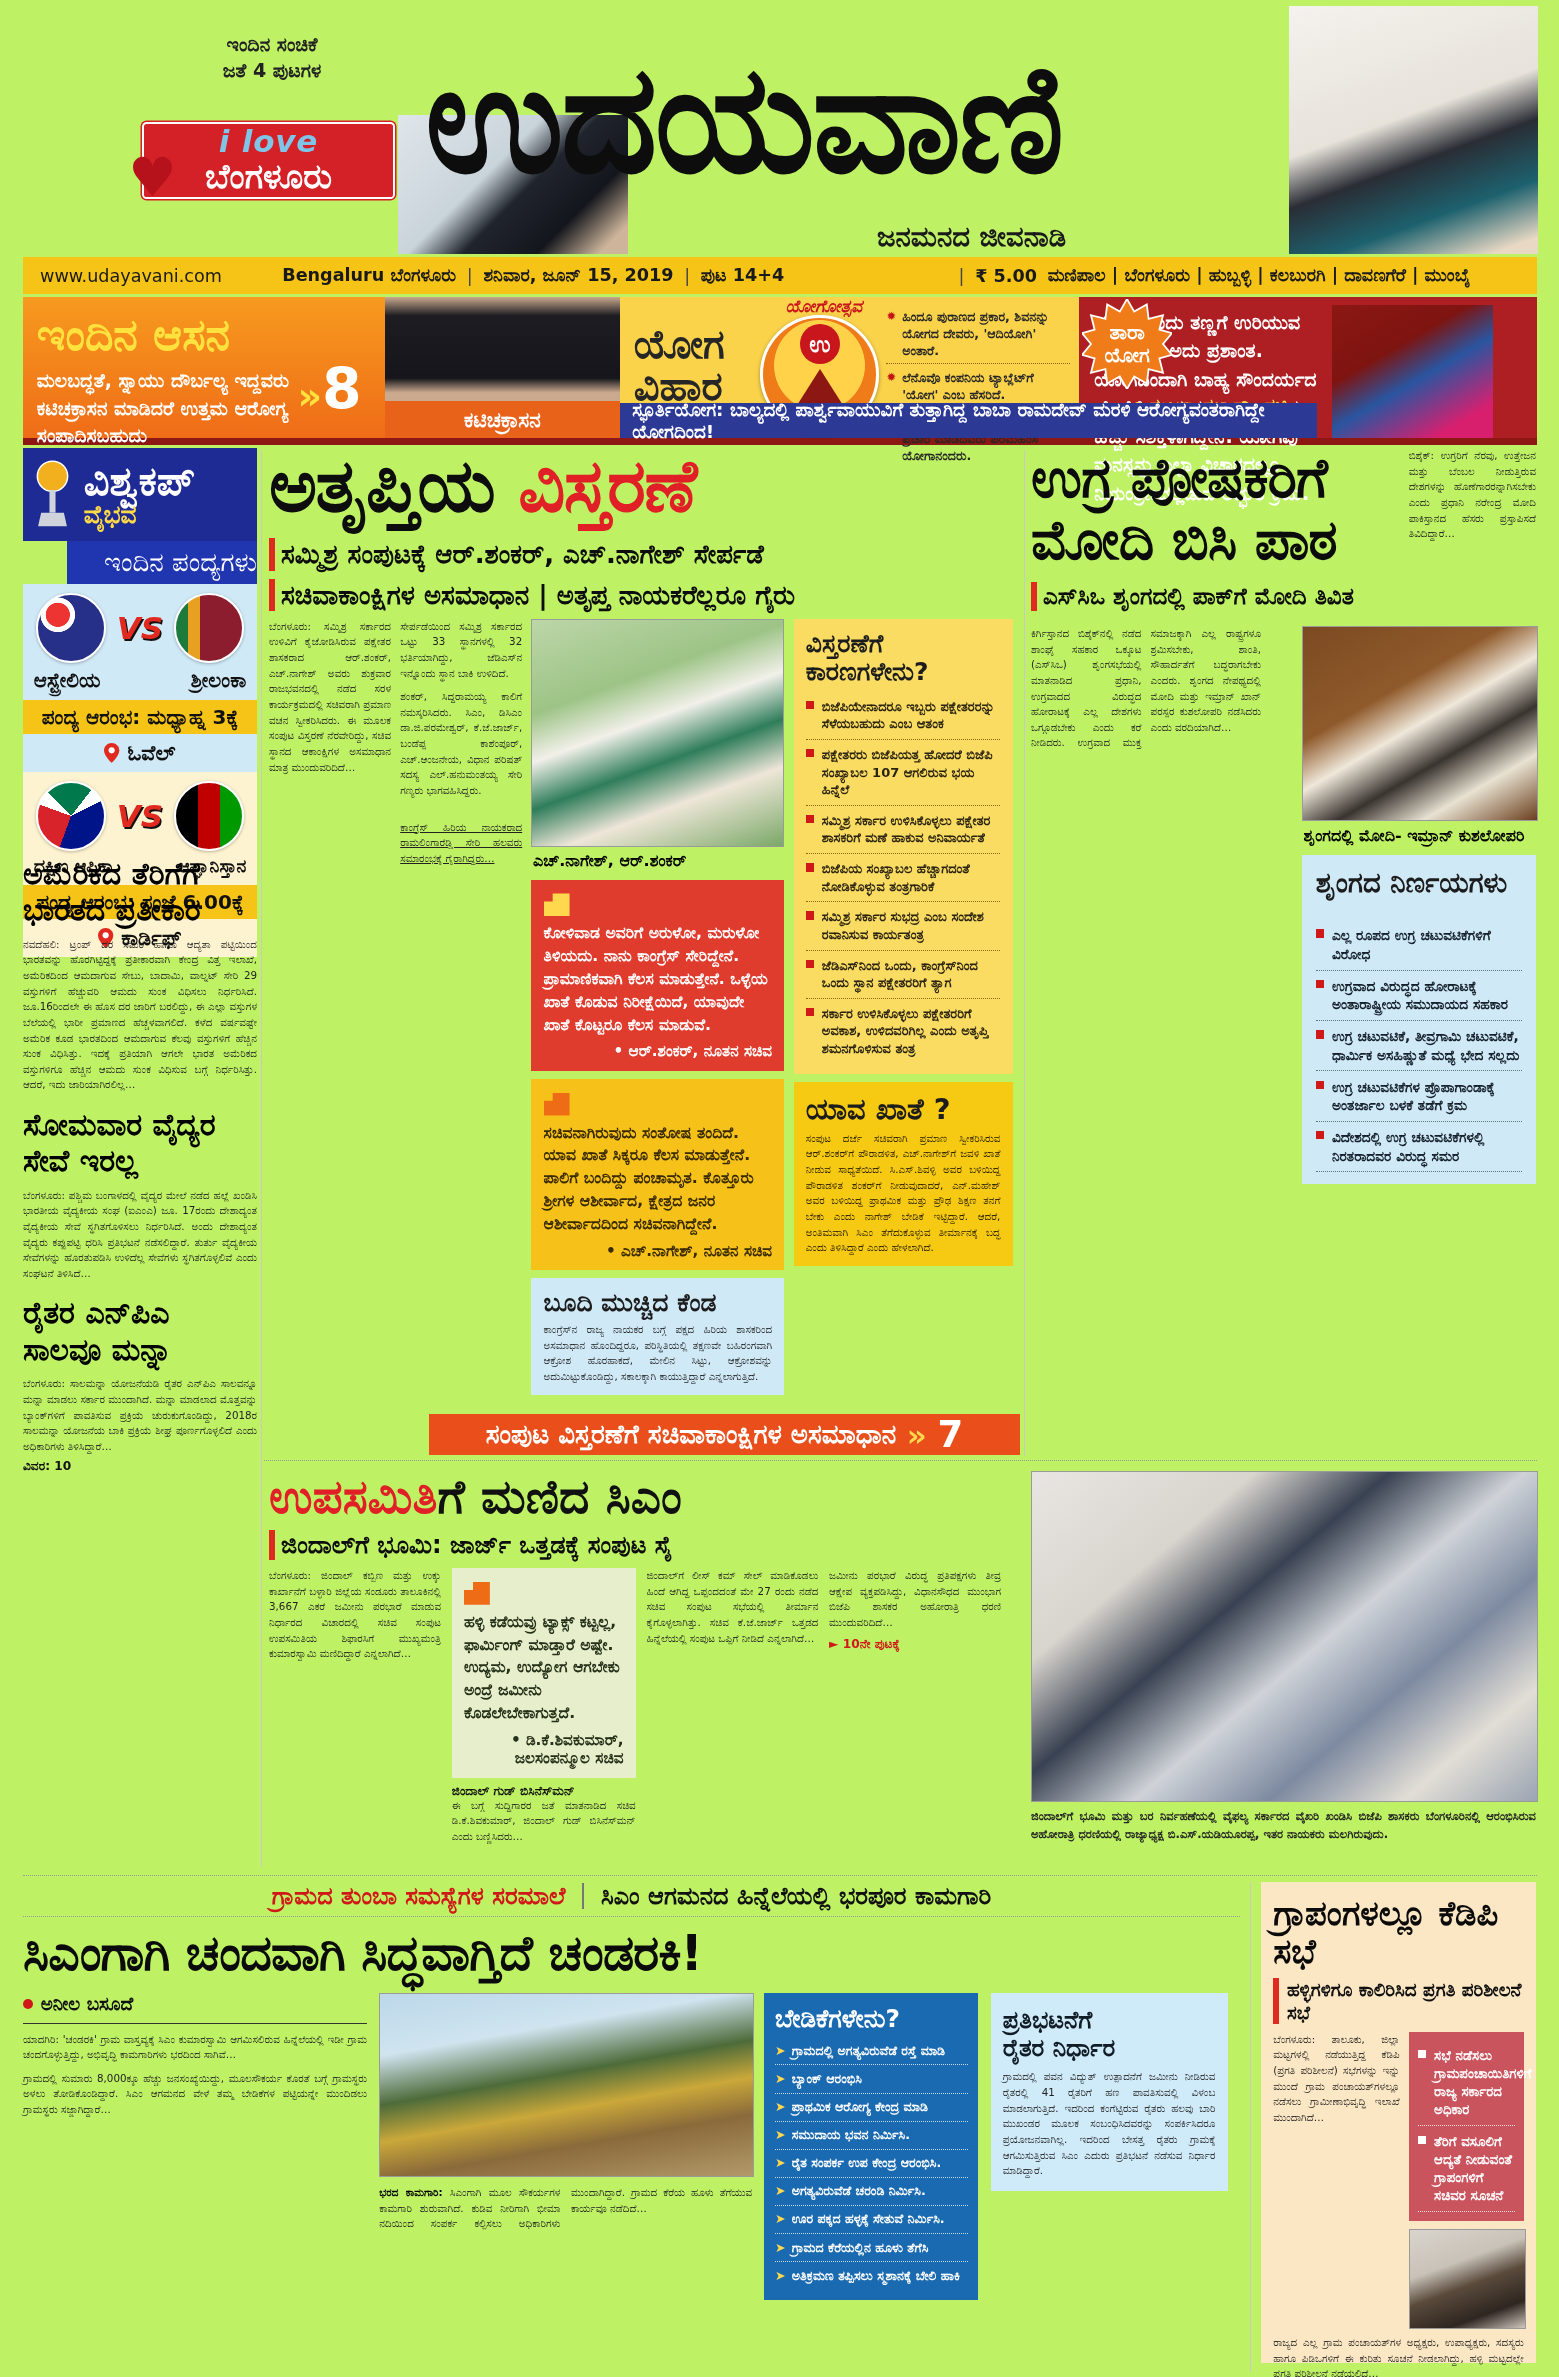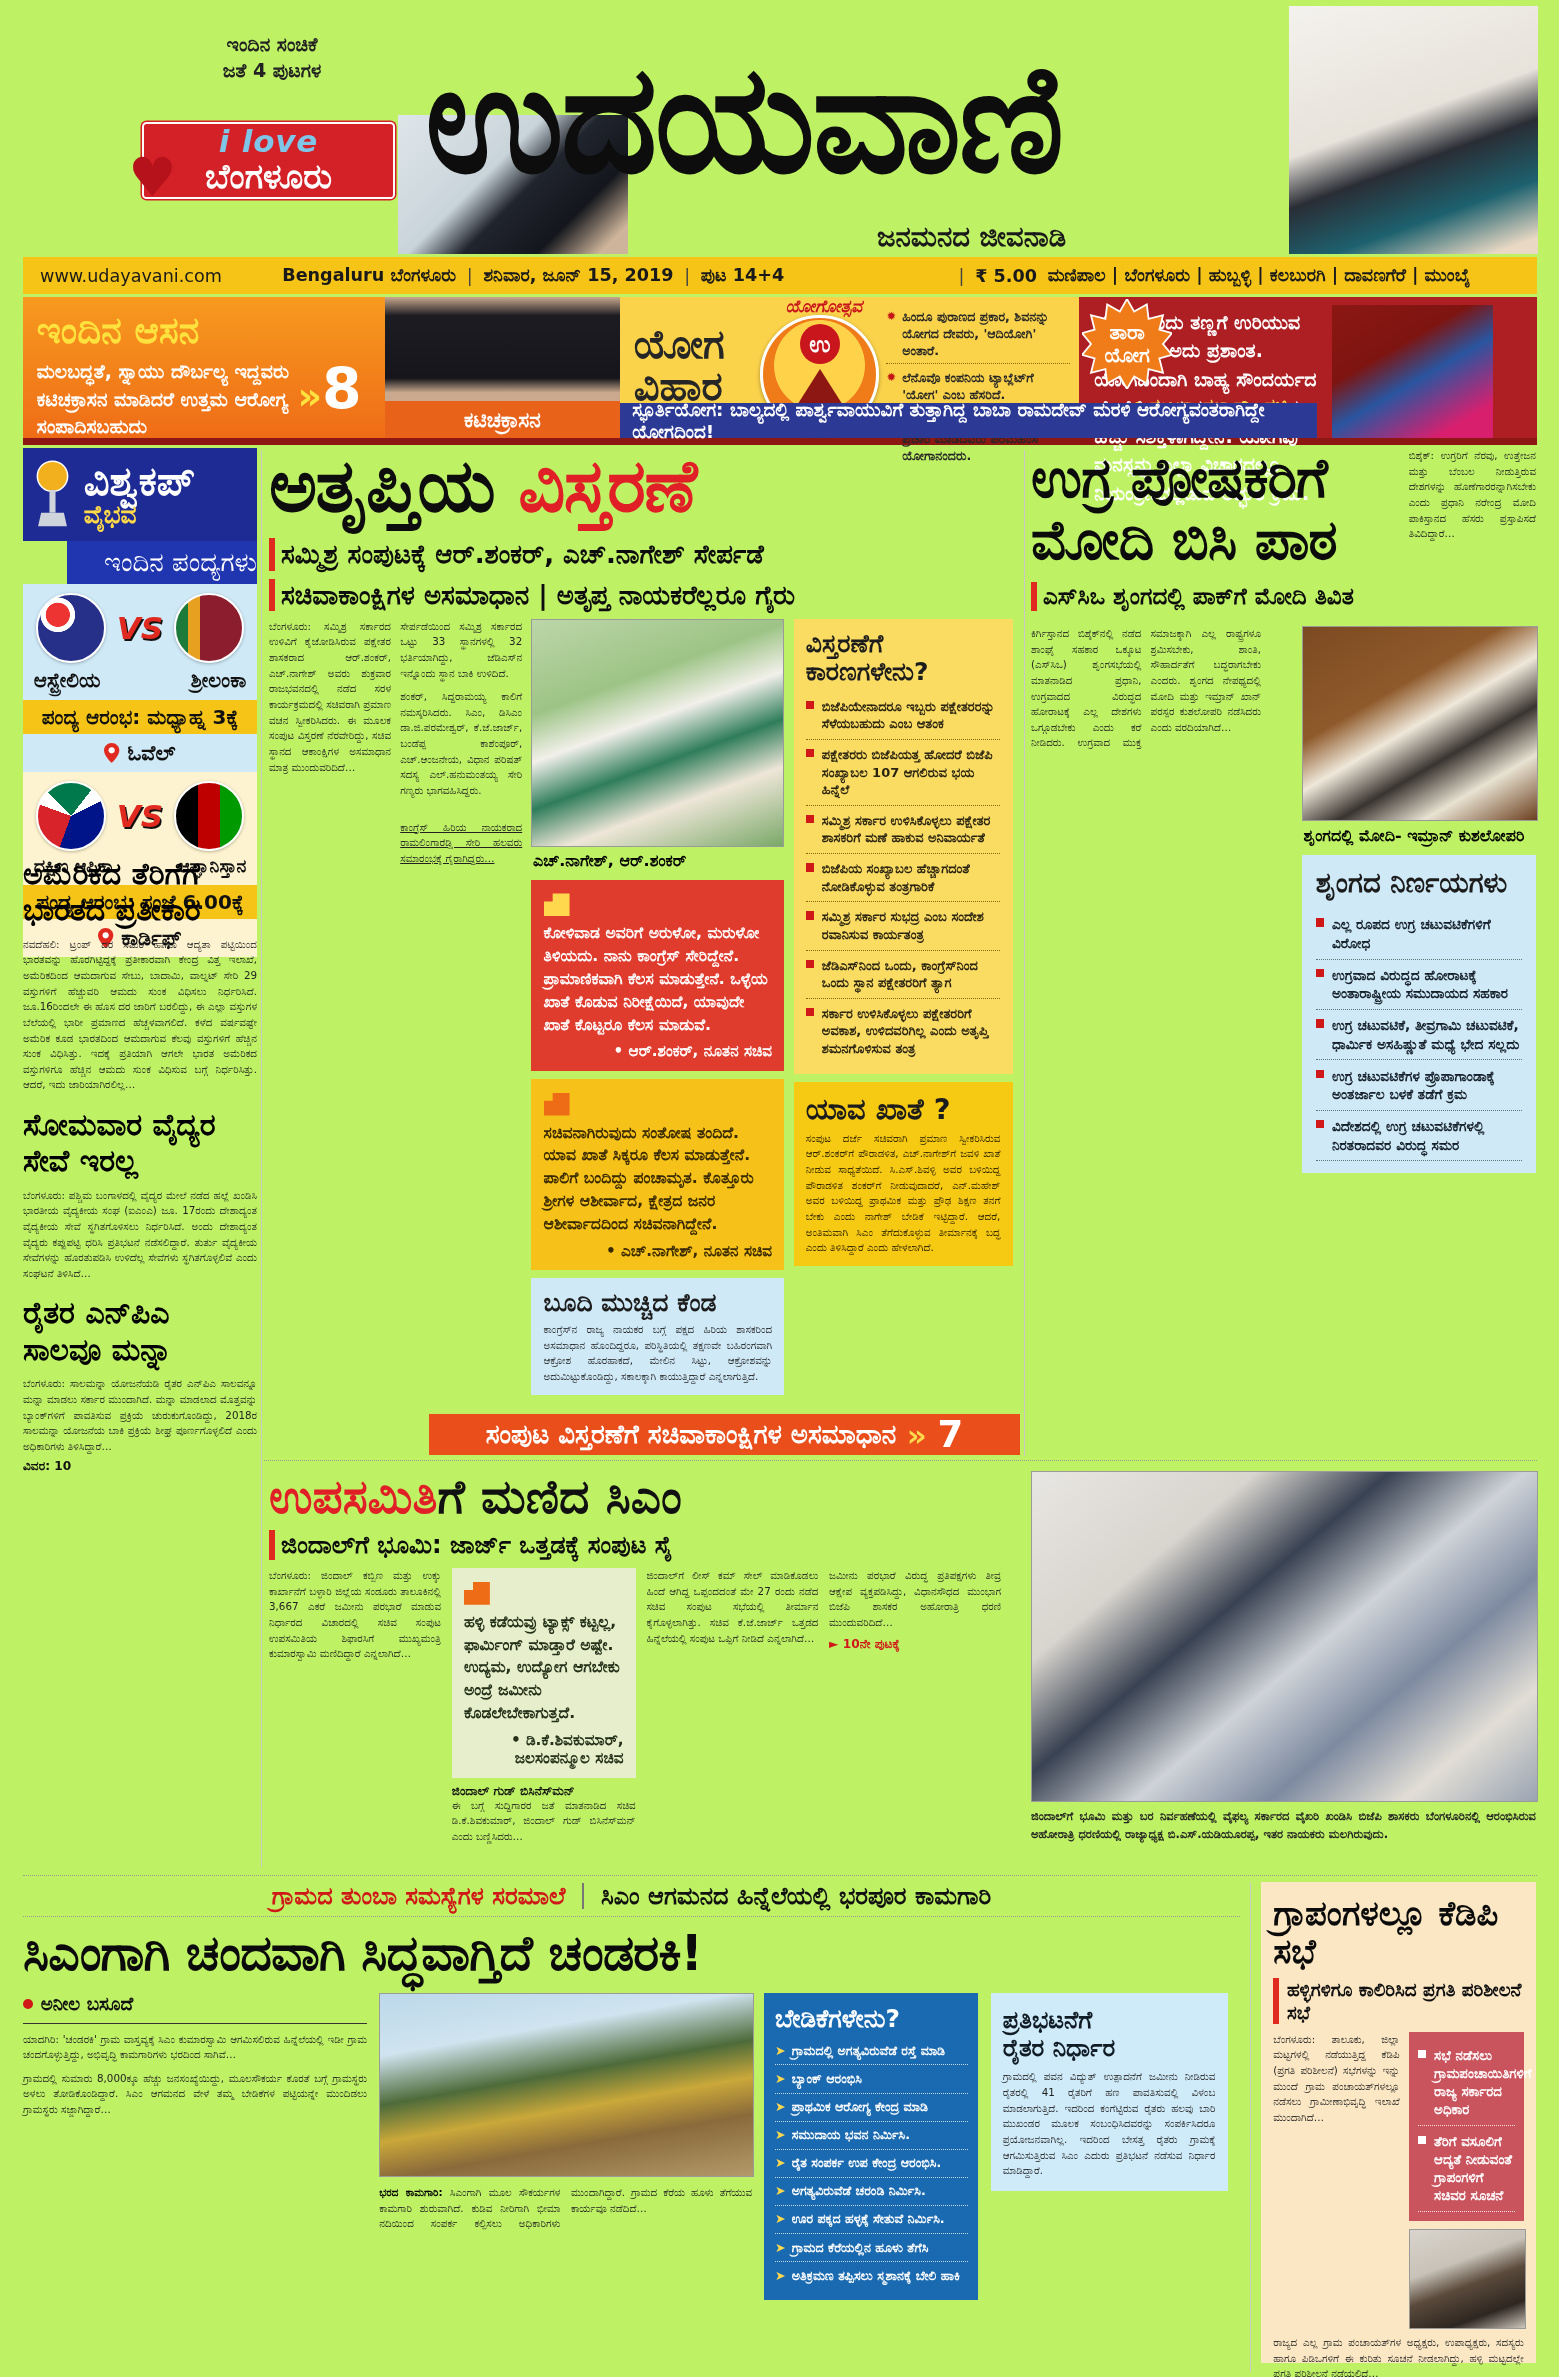--- a/index.html
+++ b/index.html
@@ -19,21 +19,21 @@
   .heart{position:absolute;color:#b5121b;font-size:54px;line-height:1;}
   .paper-title{font-size:150px;font-weight:bold;color:#0d0d0d;letter-spacing:-3.1px;line-height:1;white-space:nowrap;}
   .tagline{font-size:27.5px;font-weight:bold;color:#1a1a1a;}
   .infobar{background:#f6c417;display:flex;align-items:center;font-size:17.6px;color:#1a1a1a;padding:0 17px;gap:10.7px;}
   .infobar .seg{white-space:nowrap;}
   .infobar .sep{color:#444;}
   .photo{border:0.8px solid #9a9a9a;}
   
   #banner{display:flex;border-bottom:7.7px solid #8c1713;}
   .ban-orange{background:linear-gradient(180deg,#f79a1f,#ef6c17);color:#fff;position:relative;}
-  .ban-orange .t{color:#ffe23e;font-size:37px;font-weight:bold;}
+  .ban-orange .t{color:#ffe23e;font-size:44px;font-weight:bold;}
   .ban-orange .txt{font-size:19px;font-weight:bold;line-height:1.45;}
   .ban-8{font-size:57px;font-weight:bold;color:#fff;line-height:1;}
   .ban-arrow{font-size:38px;color:#ffe23e;font-weight:bold;}
   .legs{background:linear-gradient(180deg,#caa98e 0%,#1c1c22 18%,#15151b 78%,#caa98e 92%);}
   .legs-cap{background:#e8621a;color:#fff;font-size:20.7px;font-weight:bold;text-align:center;}
   .ban-yellow{background:#fbd34b;color:#262626;position:relative;}
   .ban-yellow .yt{font-size:40px;font-weight:bold;color:#262626;line-height:1.05;}
   .ybullet{font-size:12.6px;font-weight:bold;line-height:1.35;padding:4.6px 0;border-bottom:0.8px dotted #8a6a00;display:flex;gap:6.1px;}
   .ybullet:last-child{border-bottom:none;}
   .ybullet .dot{color:#c41414;font-size:11.5px;line-height:1.4;}
@@ -379,21 +379,21 @@
       </div>
       <div style="flex:1;" class="body-txt">ಬಿಶ್ಕೆಕ್: ಉಗ್ರರಿಗೆ ನೆರವು, ಉತ್ತೇಜನ ಮತ್ತು ಬೆಂಬಲ ನೀಡುತ್ತಿರುವ ದೇಶಗಳನ್ನು ಹೊಣೆಗಾರರನ್ನಾಗಿಸಬೇಕು ಎಂದು ಪ್ರಧಾನಿ ನರೇಂದ್ರ ಮೋದಿ ಪಾಕಿಸ್ತಾನದ ಹೆಸರು ಪ್ರಸ್ತಾಪಿಸದೆ ತಿವಿದಿದ್ದಾರೆ…</div>
     </div>
     <div style="display:flex;gap:20px;margin-top:7.7px;">
       <div style="width:230px;column-count:2;column-gap:9.2px;" class="body-txt">ಕಿರ್ಗಿಸ್ತಾನದ ಬಿಶ್ಕೆಕ್‌ನಲ್ಲಿ ನಡೆದ ಶಾಂಘೈ ಸಹಕಾರ ಒಕ್ಕೂಟ (ಎಸ್‌ಸಿಒ) ಶೃಂಗಸಭೆಯಲ್ಲಿ ಮಾತನಾಡಿದ ಪ್ರಧಾನಿ, ಉಗ್ರವಾದದ ವಿರುದ್ಧದ ಹೋರಾಟಕ್ಕೆ ಎಲ್ಲ ದೇಶಗಳು ಒಗ್ಗೂಡಬೇಕು ಎಂದು ಕರೆ ನೀಡಿದರು. ಉಗ್ರವಾದ ಮುಕ್ತ ಸಮಾಜಕ್ಕಾಗಿ ಎಲ್ಲ ರಾಷ್ಟ್ರಗಳೂ ಶ್ರಮಿಸಬೇಕು, ಶಾಂತಿ, ಸೌಹಾರ್ದತೆಗೆ ಬದ್ಧರಾಗಬೇಕು ಎಂದರು. ಶೃಂಗದ ನೇಪಥ್ಯದಲ್ಲಿ ಮೋದಿ ಮತ್ತು ಇಮ್ರಾನ್ ಖಾನ್ ಪರಸ್ಪರ ಕುಶಲೋಪರಿ ನಡೆಸಿದರು ಎಂದು ವರದಿಯಾಗಿದೆ…</div>
       <div style="flex:1;padding-left:21px;">
         <div class="photo" style="width:100%;height:193px;background:linear-gradient(150deg,#7c4a22 0%,#8f5a2b 35%,#efe8da 50%,#3a3430 65%,#e8e2d2 80%,#6b3f1e 100%);"></div>
         <div class="caption">ಶೃಂಗದಲ್ಲಿ ಮೋದಿ- ಇಮ್ರಾನ್ ಕುಶಲೋಪರಿ</div>
         <div class="decbox" style="margin-top:6.1px;">
           <div class="ib-title" style="font-size:27.5px;">ಶೃಂಗದ ನಿರ್ಣಯಗಳು</div>
-          <div style="margin-top:10px;">
+          <div style="margin-top:21px;">
             <div class="ib-item">
                 <span class="sq"></span>
                 <span>ಎಲ್ಲ ರೂಪದ ಉಗ್ರ ಚಟುವಟಿಕೆಗಳಿಗೆ ವಿರೋಧ</span>
               </div>
             <div class="ib-item">
                 <span class="sq"></span>
                 <span>ಉಗ್ರವಾದ ವಿರುದ್ಧದ ಹೋರಾಟಕ್ಕೆ ಅಂತಾರಾಷ್ಟ್ರೀಯ ಸಮುದಾಯದ ಸಹಕಾರ</span>
               </div>
             <div class="ib-item">
                 <span class="sq"></span>

